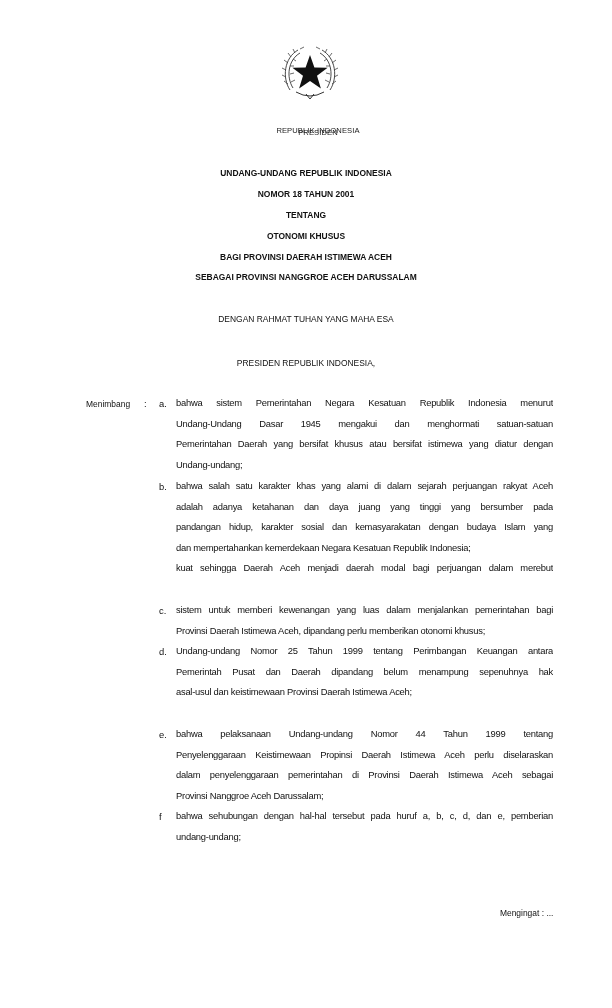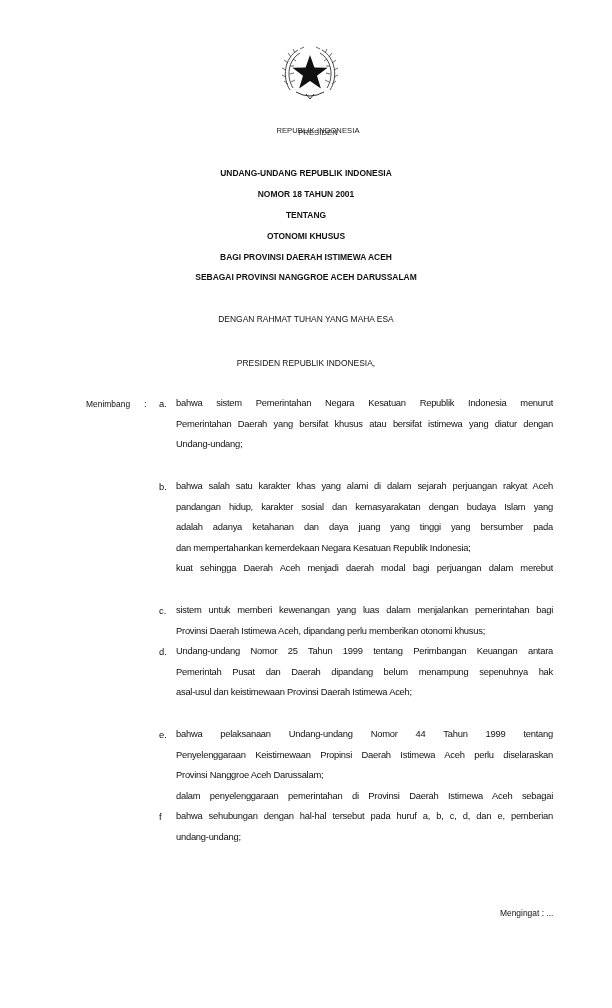--- a/index.html
+++ b/index.html
@@ -99,31 +99,32 @@
   <div class="preamble p1">DENGAN RAHMAT TUHAN YANG MAHA ESA</div>
   <div class="preamble p2">PRESIDEN REPUBLIK INDONESIA,</div>
 
   <div class="considering-label">Menimbang</div>
   <div class="considering-colon">:</div>
 
   <div class="item ia">
     <span class="marker">a.</span>
     <div class="text">
       <span class="line">bahwa sistem Pemerintahan Negara Kesatuan Republik Indonesia menurut</span>
+      <span class="line">Undang-Undang Dasar 1945 mengakui dan menghormati satuan-satuan</span>
       <span class="line">Pemerintahan Daerah yang bersifat khusus atau bersifat istimewa yang diatur dengan</span>
       <span class="line last">Undang-undang;</span>
     </div>
   </div>
 
   <div class="item ib">
     <span class="marker">b.</span>
     <div class="text">
       <span class="line">bahwa salah satu karakter khas yang alami di dalam sejarah perjuangan rakyat Aceh</span>
+      <span class="line">adalah adanya ketahanan dan daya juang yang tinggi yang bersumber pada</span>
       <span class="line">pandangan hidup, karakter sosial dan kemasyarakatan dengan budaya Islam yang</span>
-      <span class="line">adalah adanya ketahanan dan daya juang yang tinggi yang bersumber pada</span>
       <span class="line last">dan mempertahankan kemerdekaan Negara Kesatuan Republik Indonesia;</span>
       <span class="line">kuat sehingga Daerah Aceh menjadi daerah modal bagi perjuangan dalam merebut</span>
     </div>
   </div>
 
   <div class="item ic">
     <span class="marker">c.</span>
     <div class="text">
       <span class="line">sistem untuk memberi kewenangan yang luas dalam menjalankan pemerintahan bagi</span>
       <span class="line last">Provinsi Daerah Istimewa Aceh, dipandang perlu memberikan otonomi khusus;</span>
@@ -137,22 +138,22 @@
       <span class="line">Pemerintah Pusat dan Daerah dipandang belum menampung sepenuhnya hak</span>
       <span class="line last">asal-usul dan keistimewaan Provinsi Daerah Istimewa Aceh;</span>
     </div>
   </div>
 
   <div class="item ie">
     <span class="marker">e.</span>
     <div class="text">
       <span class="line">bahwa pelaksanaan Undang-undang Nomor 44 Tahun 1999 tentang</span>
       <span class="line">Penyelenggaraan Keistimewaan Propinsi Daerah Istimewa Aceh perlu diselaraskan</span>
+      <span class="line">dalam penyelenggaraan pemerintahan di Provinsi Daerah Istimewa Aceh sebagai</span>
       <span class="line last">Provinsi Nanggroe Aceh Darussalam;</span>
-      <span class="line">dalam penyelenggaraan pemerintahan di Provinsi Daerah Istimewa Aceh sebagai</span>
     </div>
   </div>
 
   <div class="item if">
     <span class="marker">f</span>
     <div class="text">
       <span class="line">bahwa sehubungan dengan hal-hal tersebut pada huruf a, b, c, d, dan e, pemberian</span>
       <span class="line last">undang-undang;</span>
     </div>
   </div>

